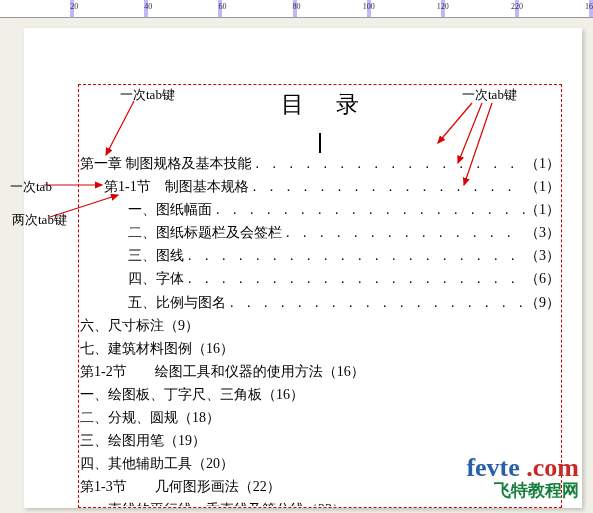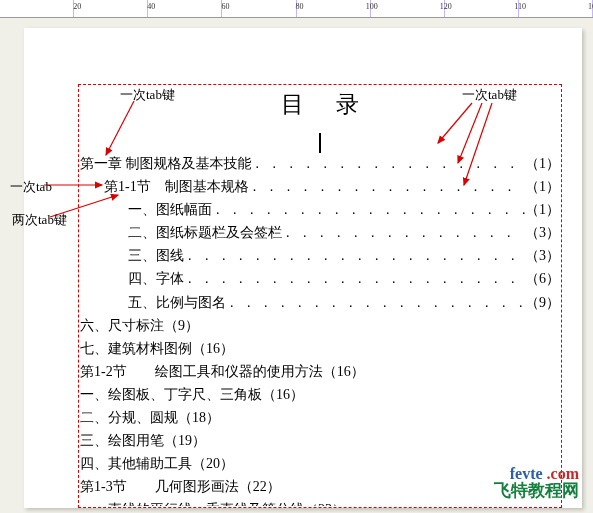--- a/index.html
+++ b/index.html
@@ -17,21 +17,21 @@
   height: 18px;
   background: #fff;
   border-bottom: 1px solid #999;
   display: flex;
   font-size: 8px;
   color: #333;
 }
 .ruler-h .tick {
   flex: 1;
   position: relative;
-  border-right: 1px solid #c4b5fd;
+  border-right: 4px solid #c4b5fd;
 }
 .ruler-h .tick span {
   position: absolute;
   top: 2px;
   right: -8px;
 }
 .page {
   position: absolute;
   top: 28px;
   left: 24px;
@@ -107,21 +107,21 @@
   pointer-events: none;
 }
 .logo {
   position: absolute;
   bottom: 12px;
   right: 14px;
   text-align: right;
   z-index: 6;
   line-height: 1.1;
 }
-.logo .top { font-size: 16px; font-weight: bold; }
+.logo .top { font-size: 26px; font-weight: bold; }
 .logo .blue { color: #2a5faa; }
 .logo .red { color: #c82828; }
 .logo .cn { font-size: 17px; font-weight: bold; color: #15803d; }
 </style>
 </head>
 <body>
 
 <div class="ruler-h">
   <div class="tick">
       <span>20</span>
@@ -135,21 +135,21 @@
   <div class="tick">
       <span>80</span>
     </div>
   <div class="tick">
       <span>100</span>
     </div>
   <div class="tick">
       <span>120</span>
     </div>
   <div class="tick">
-      <span>110</span>
+      <span>220</span>
     </div>
   <div class="tick">
       <span>160</span>
     </div>
 </div>
 
 <div class="page">
   <div class="margin-guide"></div>
 
   <div class="annot" style="top:58px; left:96px;">一次tab键</div>

